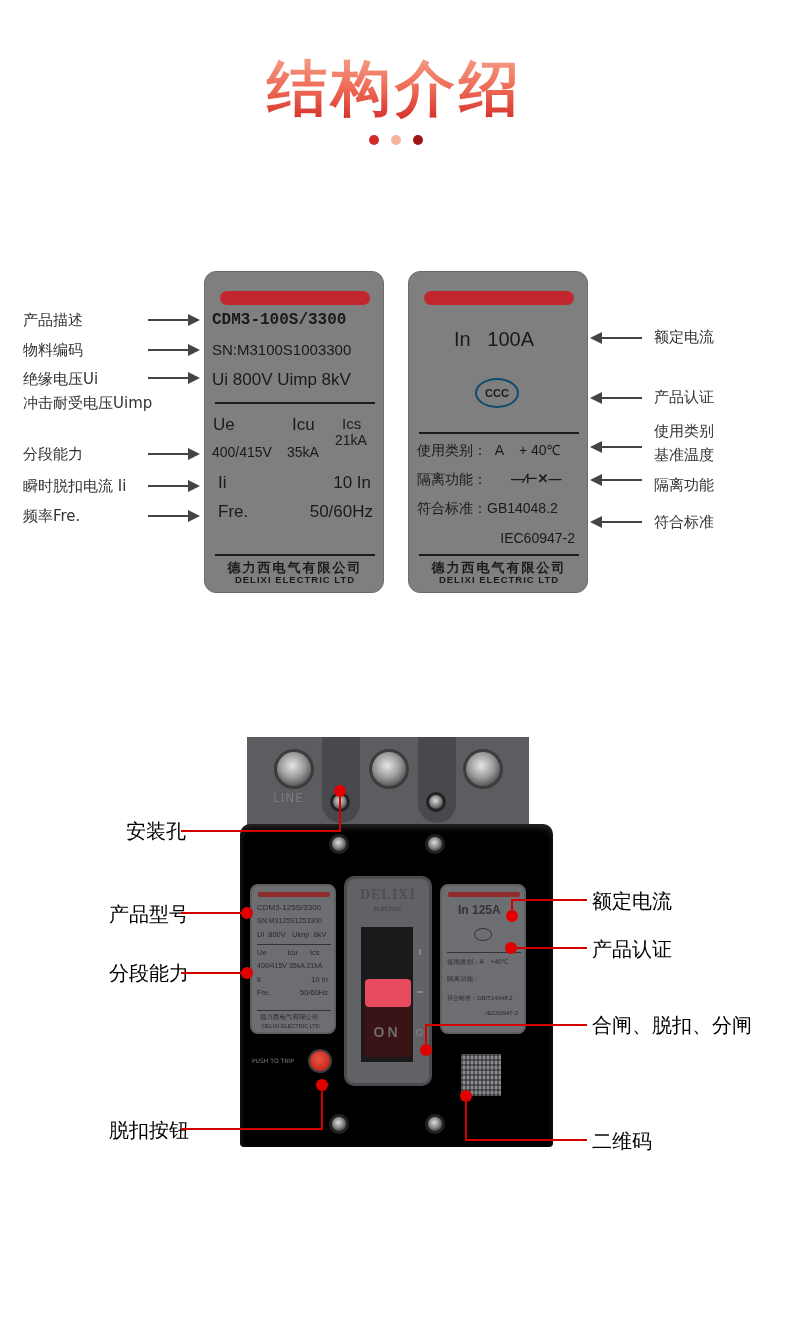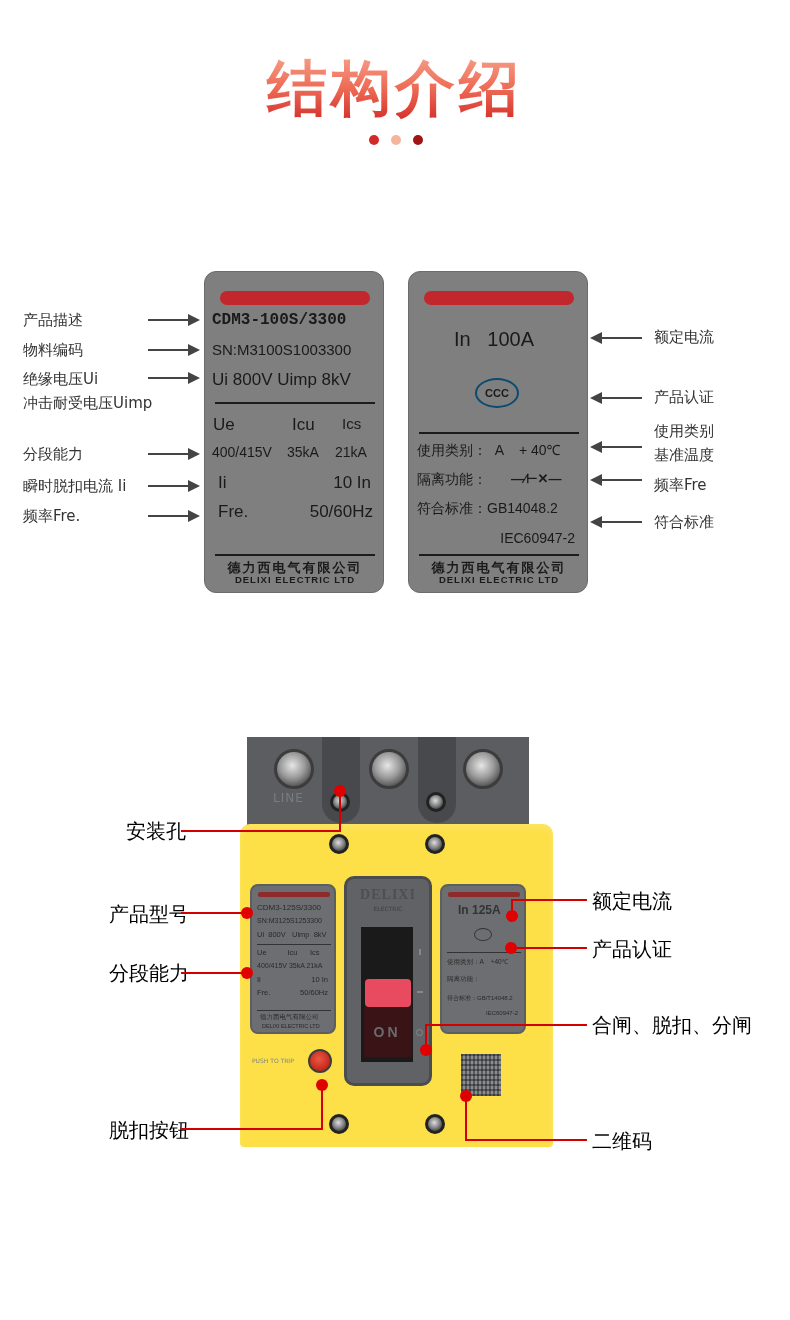--- a/index.html
+++ b/index.html
@@ -32,21 +32,21 @@
 
   .lbl { position: absolute; font-size: 15px; color: #333; white-space: nowrap; line-height: 20px; }
   .arrow-r, .arrow-l { position: absolute; height: 2px; background: #444; }
   .arrow-r::after { content: ""; position: absolute; right: -2px; top: -5px; border-left: 12px solid #444; border-top: 6px solid transparent; border-bottom: 6px solid transparent; }
   .arrow-l::before { content: ""; position: absolute; left: -2px; top: -5px; border-right: 12px solid #444; border-top: 6px solid transparent; border-bottom: 6px solid transparent; }
 
   
   .breaker { position: absolute; left: 240px; top: 737px; width: 295px; height: 500px; }
   .top-body { position: absolute; left: 7px; top: 0; width: 282px; height: 95px; background: #5b5d60; }
   .bot-body { position: absolute; left: 7px; top: 400px; width: 282px; height: 100px; background: #56585b; }
-  .main-body { position: absolute; left: 0; top: 87px; width: 313px; height: 323px; background: #fde047; border-radius: 10px 10px 4px 4px; box-shadow: inset 0 4px 6px rgba(255,255,255,0.15); }
+  .main-body { position: absolute; left: 0; top: 87px; width: 313px; height: 323px; background: #000000; border-radius: 10px 10px 4px 4px; box-shadow: inset 0 4px 6px rgba(255,255,255,0.15); }
   .terminal { position: absolute; width: 40px; height: 40px; border-radius: 50%; background: radial-gradient(circle at 45% 40%, #e6e6e6 0%, #9a9a9a 45%, #4c4c4c 80%); border: 3px solid #3c3c3c; }
   .terminal.dark { background: radial-gradient(circle at 50% 45%, #555 0%, #222 60%, #111 100%); border: 3px solid #d8d8d8; }
   .slot { position: absolute; width: 38px; background: #48494c; border-radius: 0 0 19px 19px; }
   .slot.up { border-radius: 19px 19px 0 0; }
   .screw { position: absolute; width: 20px; height: 20px; border-radius: 50%; background: radial-gradient(circle at 45% 40%, #ddd 0%, #888 45%, #333 85%); border: 3px solid #222; }
   .mini-plate { position: absolute; background: #6c6e71; border: 2px solid #5c5e61; border-radius: 8px; font-family: "Liberation Sans", sans-serif; color: #2a2a2a; }
   .mini-plate .redbar { position: absolute; left: 6px; top: 6px; height: 5px; background: #8f2b2b; border-radius: 2px; }
   .mini-plate .t { position: absolute; white-space: nowrap; font-size: 7.5px; }
   .handle-frame { position: absolute; left: 104px; top: 140px; width: 88px; height: 210px; background: #606266; border: 3px solid #4a4c4f; border-radius: 10px; }
   .handle-slot { position: absolute; left: 16px; top: 58px; width: 52px; height: 135px; background: #1a1a1a; }
@@ -76,21 +76,21 @@
   <div class="redbar"></div>
   <div class="txt" style="left:7px; top:39px; font-size:16px; font-weight:bold;font-family:Liberation Mono, monospace;">CDM3-100S/3300</div>
   <div class="txt" style="left:7px; top:69px; font-size:15px;">SN:M3100S1003300</div>
   <div class="txt" style="left:7px; top:98px; font-size:17px;">Ui 800V Uimp 8kV</div>
   <div class="line" style="top:130px;"></div>
   <div class="txt" style="left:8px; top:143px; font-size:17px;">Ue</div>
   <div class="txt" style="left:87px; top:143px; font-size:17px;">Icu</div>
   <div class="txt" style="left:137px; top:143px; font-size:15px;">Ics</div>
   <div class="txt" style="left:7px; top:172px; font-size:14px;">400/415V</div>
   <div class="txt" style="left:82px; top:172px; font-size:14px;">35kA</div>
-  <div class="txt" style="left:130px; top:172px; font-size:14px;">21kA</div>
+  <div class="txt" style="left:130px; top:160px; font-size:14px;">21kA</div>
   <div class="txt" style="left:13px; top:201px; font-size:17px;">Ii</div>
   <div class="txt" style="right:12px; top:201px; font-size:17px;">10 In</div>
   <div class="txt" style="left:13px; top:230px; font-size:17px;">Fre.</div>
   <div class="txt" style="right:10px; top:230px; font-size:17px;">50/60Hz</div>
   <div class="line" style="top:282px;"></div>
   <div class="co-cn">德力西电气有限公司</div>
   <div class="co-en">DELIXI ELECTRIC LTD</div>
 </div>
 
 <div class="plate" style="left:408px;">
@@ -125,21 +125,21 @@
 <div class="arrow-r" style="left:148px; top:515px; width:50px;"></div>
 
 <div class="arrow-l" style="left:592px; top:337px; width:50px;"></div>
 <div class="lbl" style="left:654px; top:327px;">额定电流</div>
 <div class="arrow-l" style="left:592px; top:397px; width:50px;"></div>
 <div class="lbl" style="left:654px; top:387px;">产品认证</div>
 <div class="lbl" style="left:654px; top:421px;">使用类别</div>
 <div class="arrow-l" style="left:592px; top:446px; width:50px;"></div>
 <div class="lbl" style="left:654px; top:445px;">基准温度</div>
 <div class="arrow-l" style="left:592px; top:479px; width:50px;"></div>
-<div class="lbl" style="left:654px; top:475px;">频率Fre</div>
+<div class="lbl" style="left:654px; top:475px;">隔离功能</div>
 <div class="arrow-l" style="left:592px; top:521px; width:50px;"></div>
 <div class="lbl" style="left:654px; top:512px;">符合标准</div>
 
 <div class="breaker">
   <div class="top-body">
     <div class="terminal" style="left:27px; top:12px;"></div>
     <div class="terminal" style="left:122px; top:12px;"></div>
     <div class="terminal" style="left:216px; top:12px;"></div>
     <div class="slot" style="left:75px; top:0; height:86px;"></div>
     <div class="slot" style="left:171px; top:0; height:86px;"></div>

